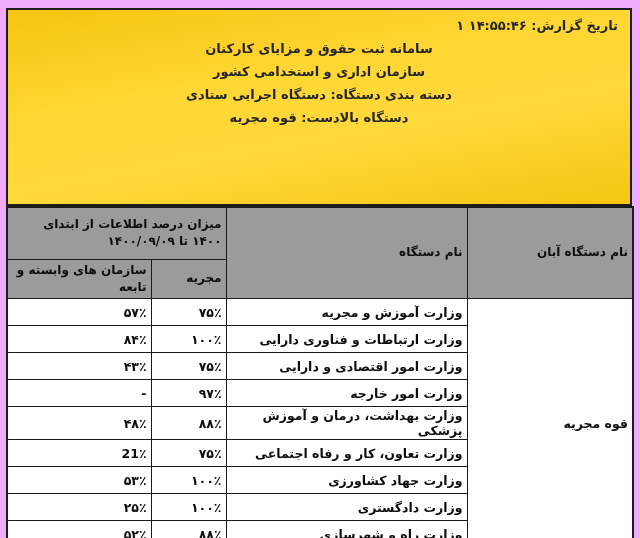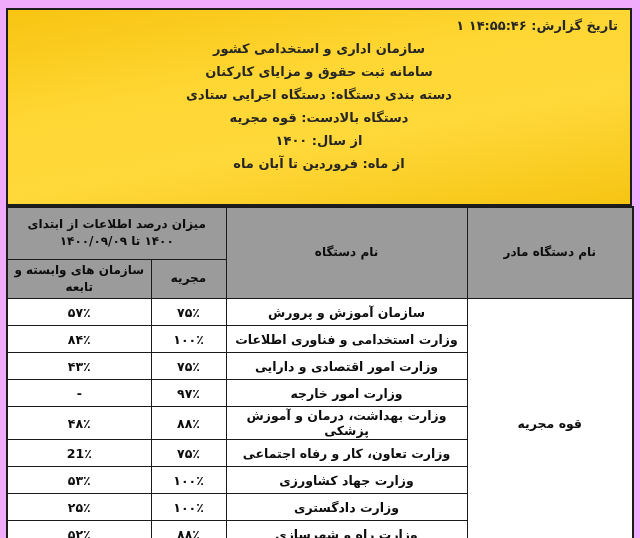--- a/index.html
+++ b/index.html
@@ -47,21 +47,21 @@
     top: 206px; left: 6px;
     width: 626px;
     height: 322px;
     border-collapse: collapse;
     table-layout: fixed;
     border: 2px solid #1b1b1b;
     border-bottom: none;
   }
   .report-table th, .report-table td {
     border: 1.5px solid #1b1b1b;
-    text-align: center;
+    text-align: right;
     vertical-align: middle;
     overflow: hidden;
   }
   .report-table th {
     background: #9b9b9b;
     color: #0d0d0d;
     font-size: 12px;
     font-weight: bold;
     line-height: 1.45;
     padding: 2px 4px;
@@ -81,55 +81,53 @@
   .report-table tbody tr:last-child td { border-bottom: 2px solid #1b1b1b; }
   .report-table tbody tr:last-child td.parent-cell { border-bottom: none !important; }
 </style>
 </head>
 <body>
 
 <div class="page">
 
   <div class="yellow-block">
     <div class="date-line">تاریخ گزارش: ۱۴:۵۵:۴۶ ۱</div>
+    <div class="h-line">سامانه ثبت حقوق و مزایای کارکنان</div>
     <div class="h-line">سازمان اداری و استخدامی کشور</div>
-    <div class="h-line">سامانه ثبت حقوق و مزایای کارکنان</div>
     <div class="h-line">دسته بندی دستگاه: دستگاه اجرایی ستادی</div>
     <div class="h-line">دستگاه بالادست: قوه مجریه</div>
-    <div class="h-line">از سال:  ۱۴۰۰</div>
-    <div class="h-line">از ماه: فروردین تا آبان ماه</div>
   </div>
 
   <table class="report-table" dir="rtl">
     <colgroup>
       <col style="width:166px">
       <col style="width:241px">
       <col style="width:75px">
       <col style="width:144px">
     </colgroup>
     <thead>
       <tr class="hdr-top">
-        <th rowspan="2">نام دستگاه مادر</th>
+        <th rowspan="2">نام دستگاه آبان</th>
         <th rowspan="2">نام دستگاه</th>
         <th colspan="2">میزان درصد اطلاعات از ابتدای ۱۴۰۰ تا ۱۴۰۰/۰۹/۰۹</th>
       </tr>
       <tr class="hdr-sub">
         <th>مجریه</th>
         <th>سازمان های وابسته و تابعه</th>
       </tr>
     </thead>
     <tbody>
       <tr>
         <td class="parent-cell" rowspan="9">قوه مجریه</td>
-        <td>سازمان آموزش و پرورش</td>
+        <td>وزارت آموزش و مجریه</td>
         <td class="pct">۷۵٪</td>
         <td class="pct">۵۷٪</td>
       </tr>
       <tr>
-        <td>وزارت استخدامی و فناوری اطلاعات</td>
+        <td>وزارت ارتباطات و فناوری دارایی</td>
         <td class="pct">۱۰۰٪</td>
         <td class="pct">۸۴٪</td>
       </tr>
       <tr>
         <td>وزارت امور اقتصادی و دارایی</td>
         <td class="pct">۷۵٪</td>
         <td class="pct">۴۳٪</td>
       </tr>
       <tr>
         <td>وزارت امور خارجه</td>

